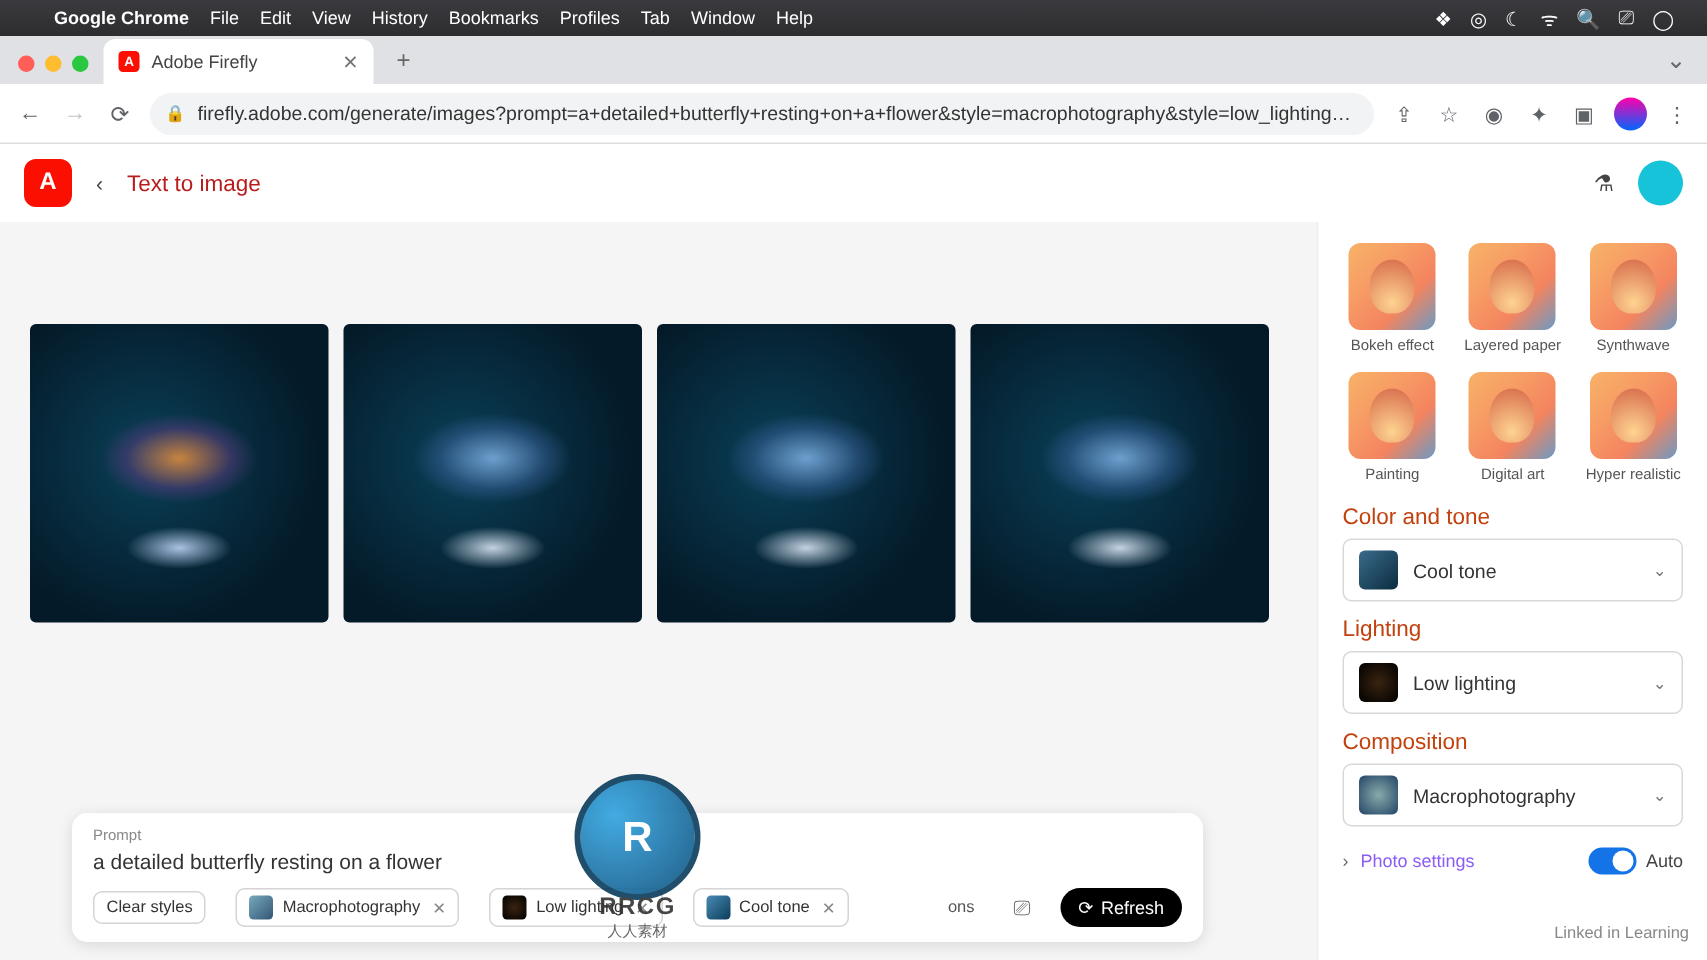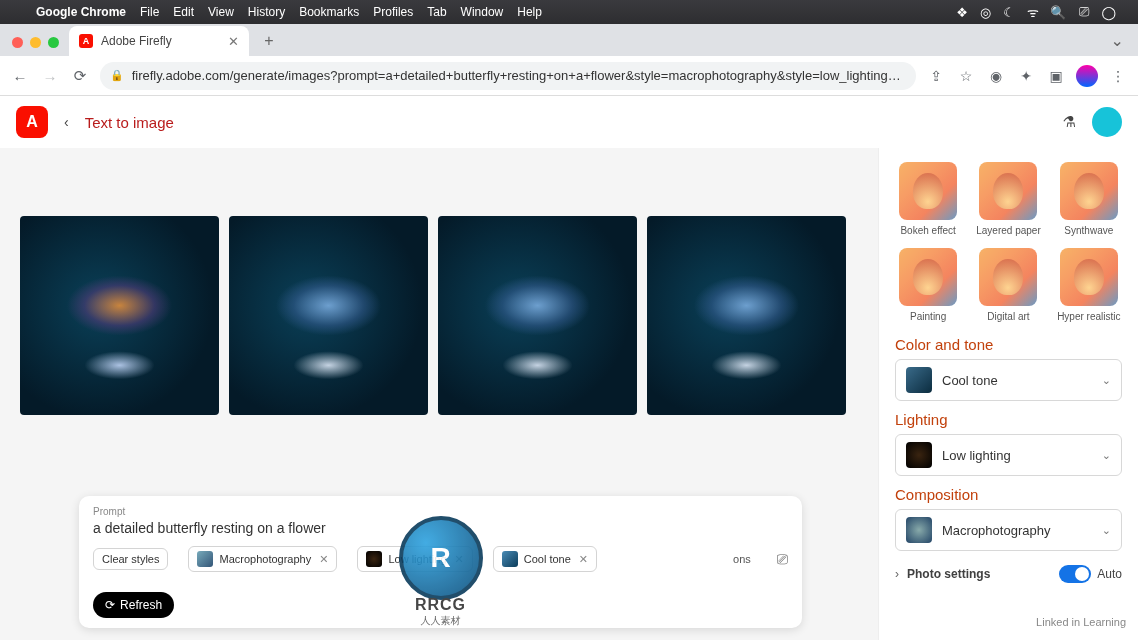--- a/index.html
+++ b/index.html
@@ -65,27 +65,27 @@
     .styleitem .sw::after { content:""; position:absolute; left:50%; top:50%; transform:translate(-50%,-50%); width:30px; height:36px; background:radial-gradient(circle at 50% 80%, rgba(255,220,150,0.9), rgba(200,80,60,0.7)); border-radius:50% 50% 45% 45%; }
     .styleitem .lbl { font-size:10px; color:#555; }
     .side-label { font-size:15px; color:#c2410c; margin:10px 0 6px; }
     .dd { height:42px; border:1px solid #d8d8d8; border-radius:6px; display:flex; align-items:center; padding:0 10px; gap:10px; font-size:13px; color:#333; margin-bottom:4px; }
     .dd .sw2 { width:26px; height:26px; border-radius:4px; background:linear-gradient(135deg,#3a6b8a,#0b2c3f); }
     .dd .sw2.dark { background:radial-gradient(circle,#3a2410,#000); }
     .dd .sw2.macro { background:radial-gradient(circle,#8aa,#246); }
     .dd .chev { margin-left:auto; color:#777; font-size:11px; }
     .photoset { display:flex; align-items:center; margin-top:14px; }
     .photoset .arr { color:#666; margin-right:8px; }
-    .photoset .pl { font-weight:700; color:#404040; }
+    .photoset .pl { font-weight:400; color:#8b5cf6; }
     .photoset .toggle { margin-left:auto; width:32px; height:18px; border-radius:9px; background:#1473e6; position:relative; }
     .photoset .toggle::after { content:""; position:absolute; right:2px; top:2px; width:14px; height:14px; background:#fff; border-radius:50%; }
     .photoset .auto { margin-left:6px; font-size:12px; color:#444; }
 
     
-    .promptwrap { position:absolute; left:79px; right:336px; bottom:12px; }
+    .promptwrap { position:absolute; left:48px; right:336px; bottom:12px; }
     .promptbox { background:#fff; border-radius:10px; box-shadow:0 2px 10px rgba(0,0,0,.12); padding:10px 14px; }
     .plabel { font-size:10px; color:#888; margin-bottom:3px; }
     .ptext { font-size:14px; color:#333; margin-bottom:10px; }
     .tags { display:flex; align-items:center; gap:20px; flex-wrap:wrap;text-align:center; }
     .tag { display:inline-flex; align-items:center; gap:6px; border:1px solid #d4d4d4; border-radius:6px; padding:4px 8px; font-size:11px; color:#333; background:#fff; }
     .tag .tsw { width:16px; height:16px; border-radius:3px; background:linear-gradient(135deg,#7ab,#357); }
     .tag .tsw.dark { background:radial-gradient(circle,#3a2410,#000); }
     .tag .tsw.cool { background:linear-gradient(135deg,#4a8bb5,#0b3c5a); }
     .tag .x { color:#888; margin-left:2px; }
     .tags .spacer { flex:1; }

